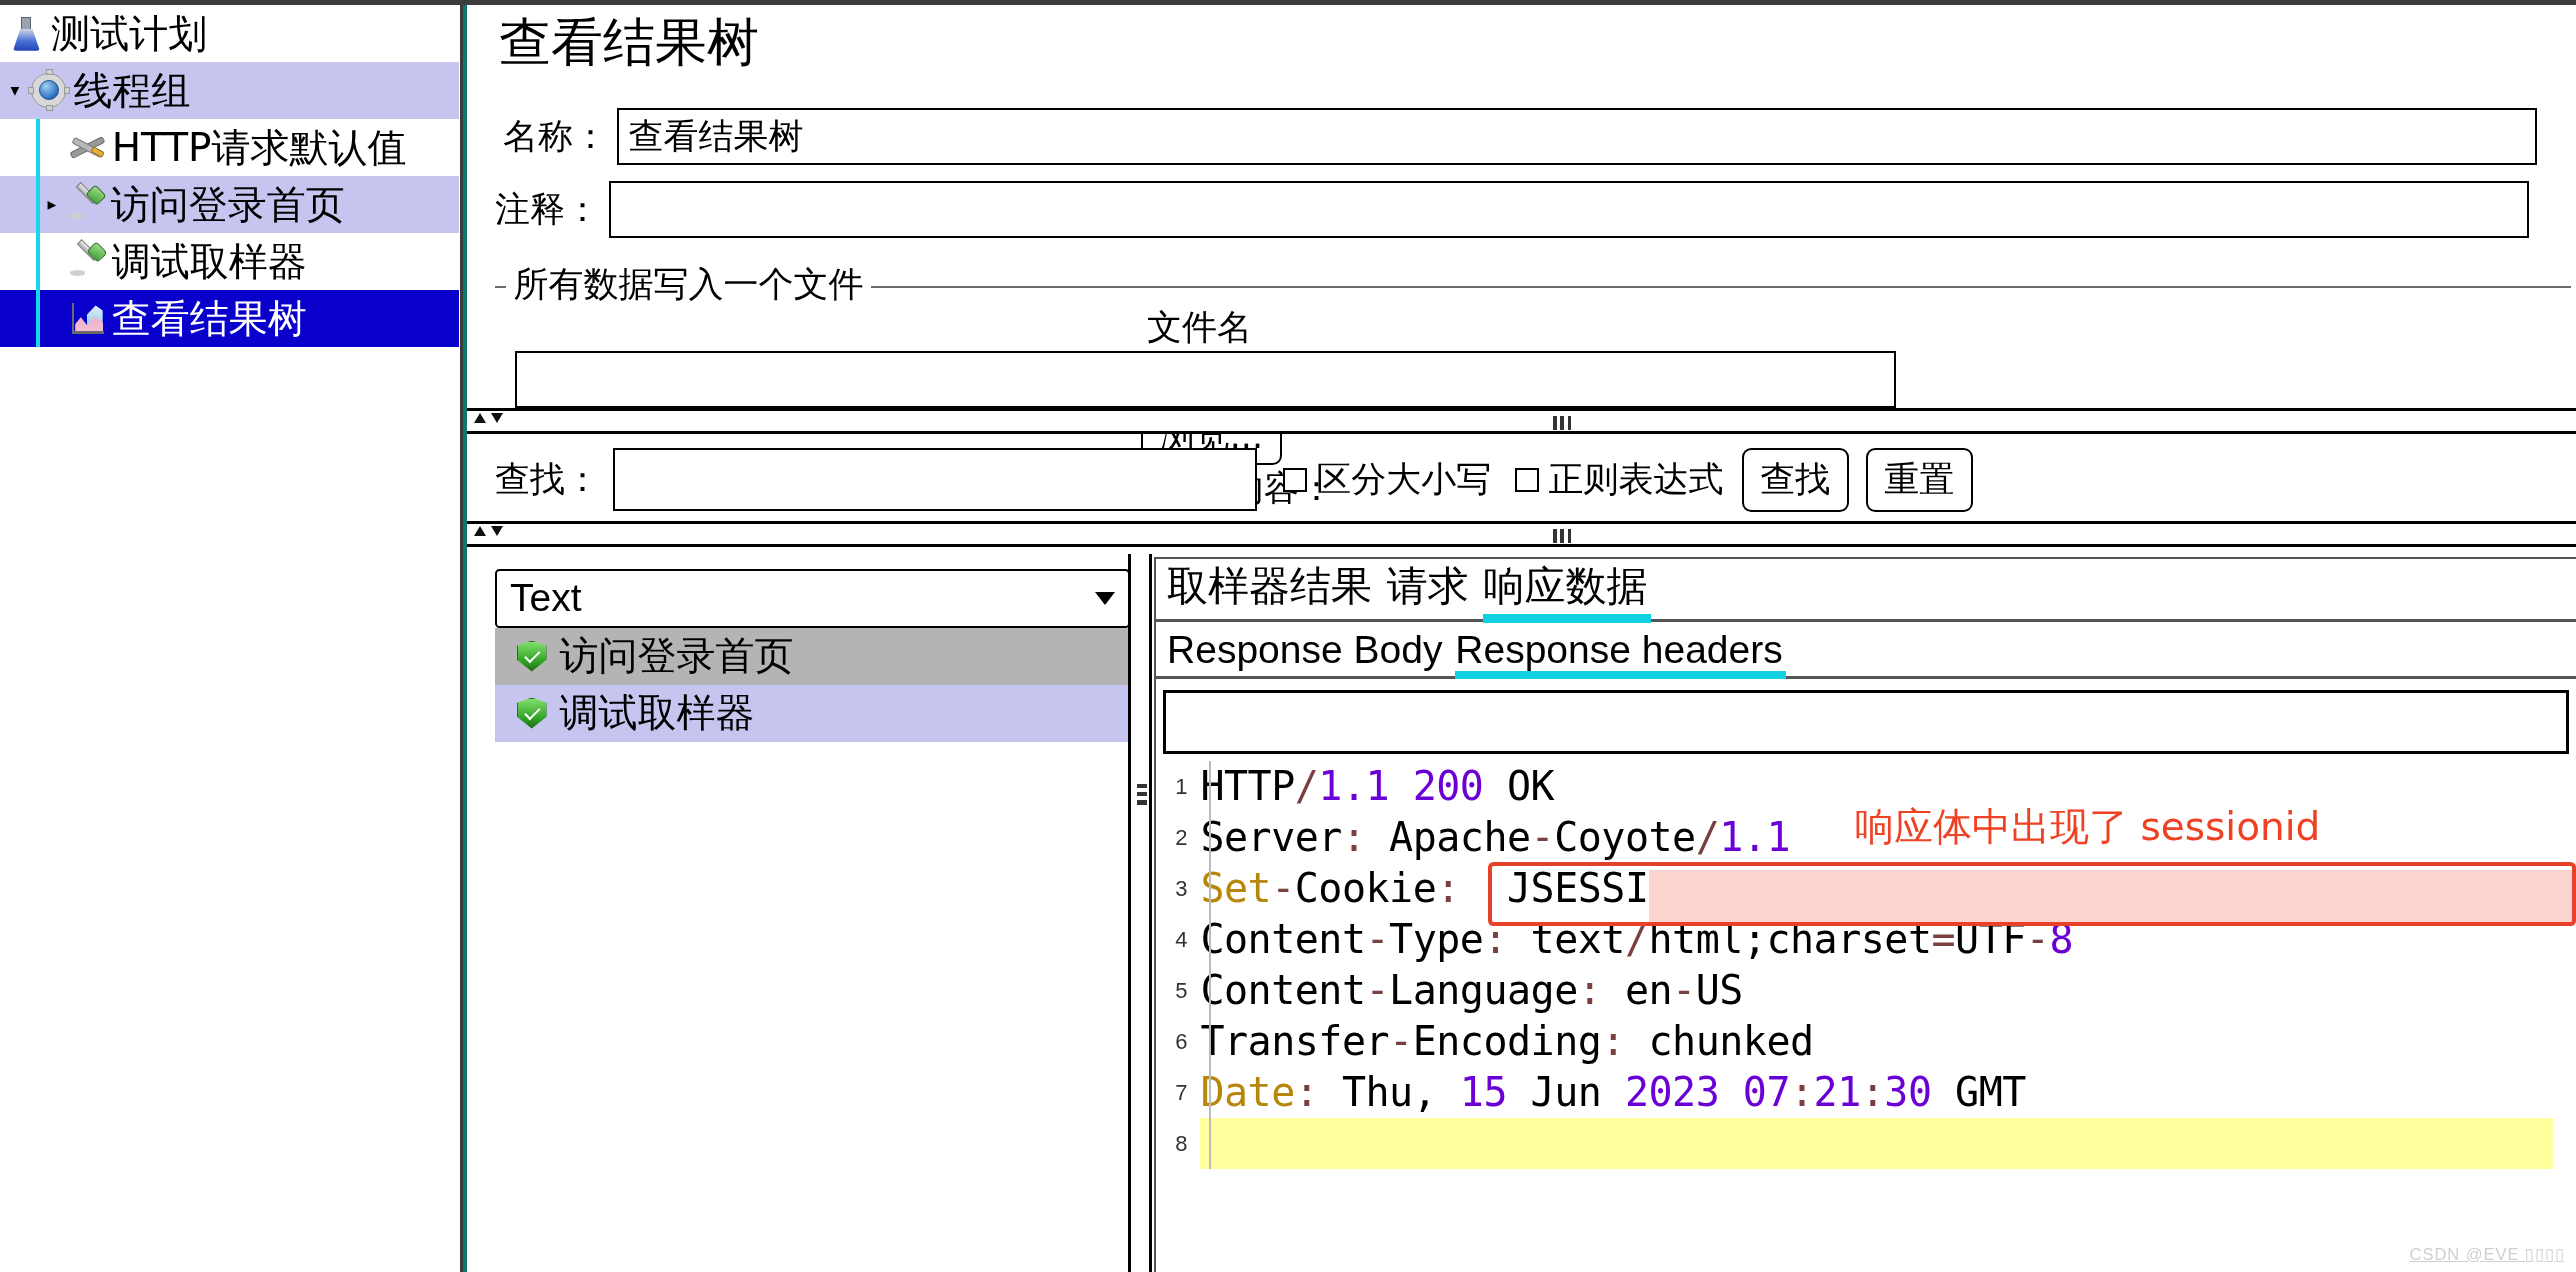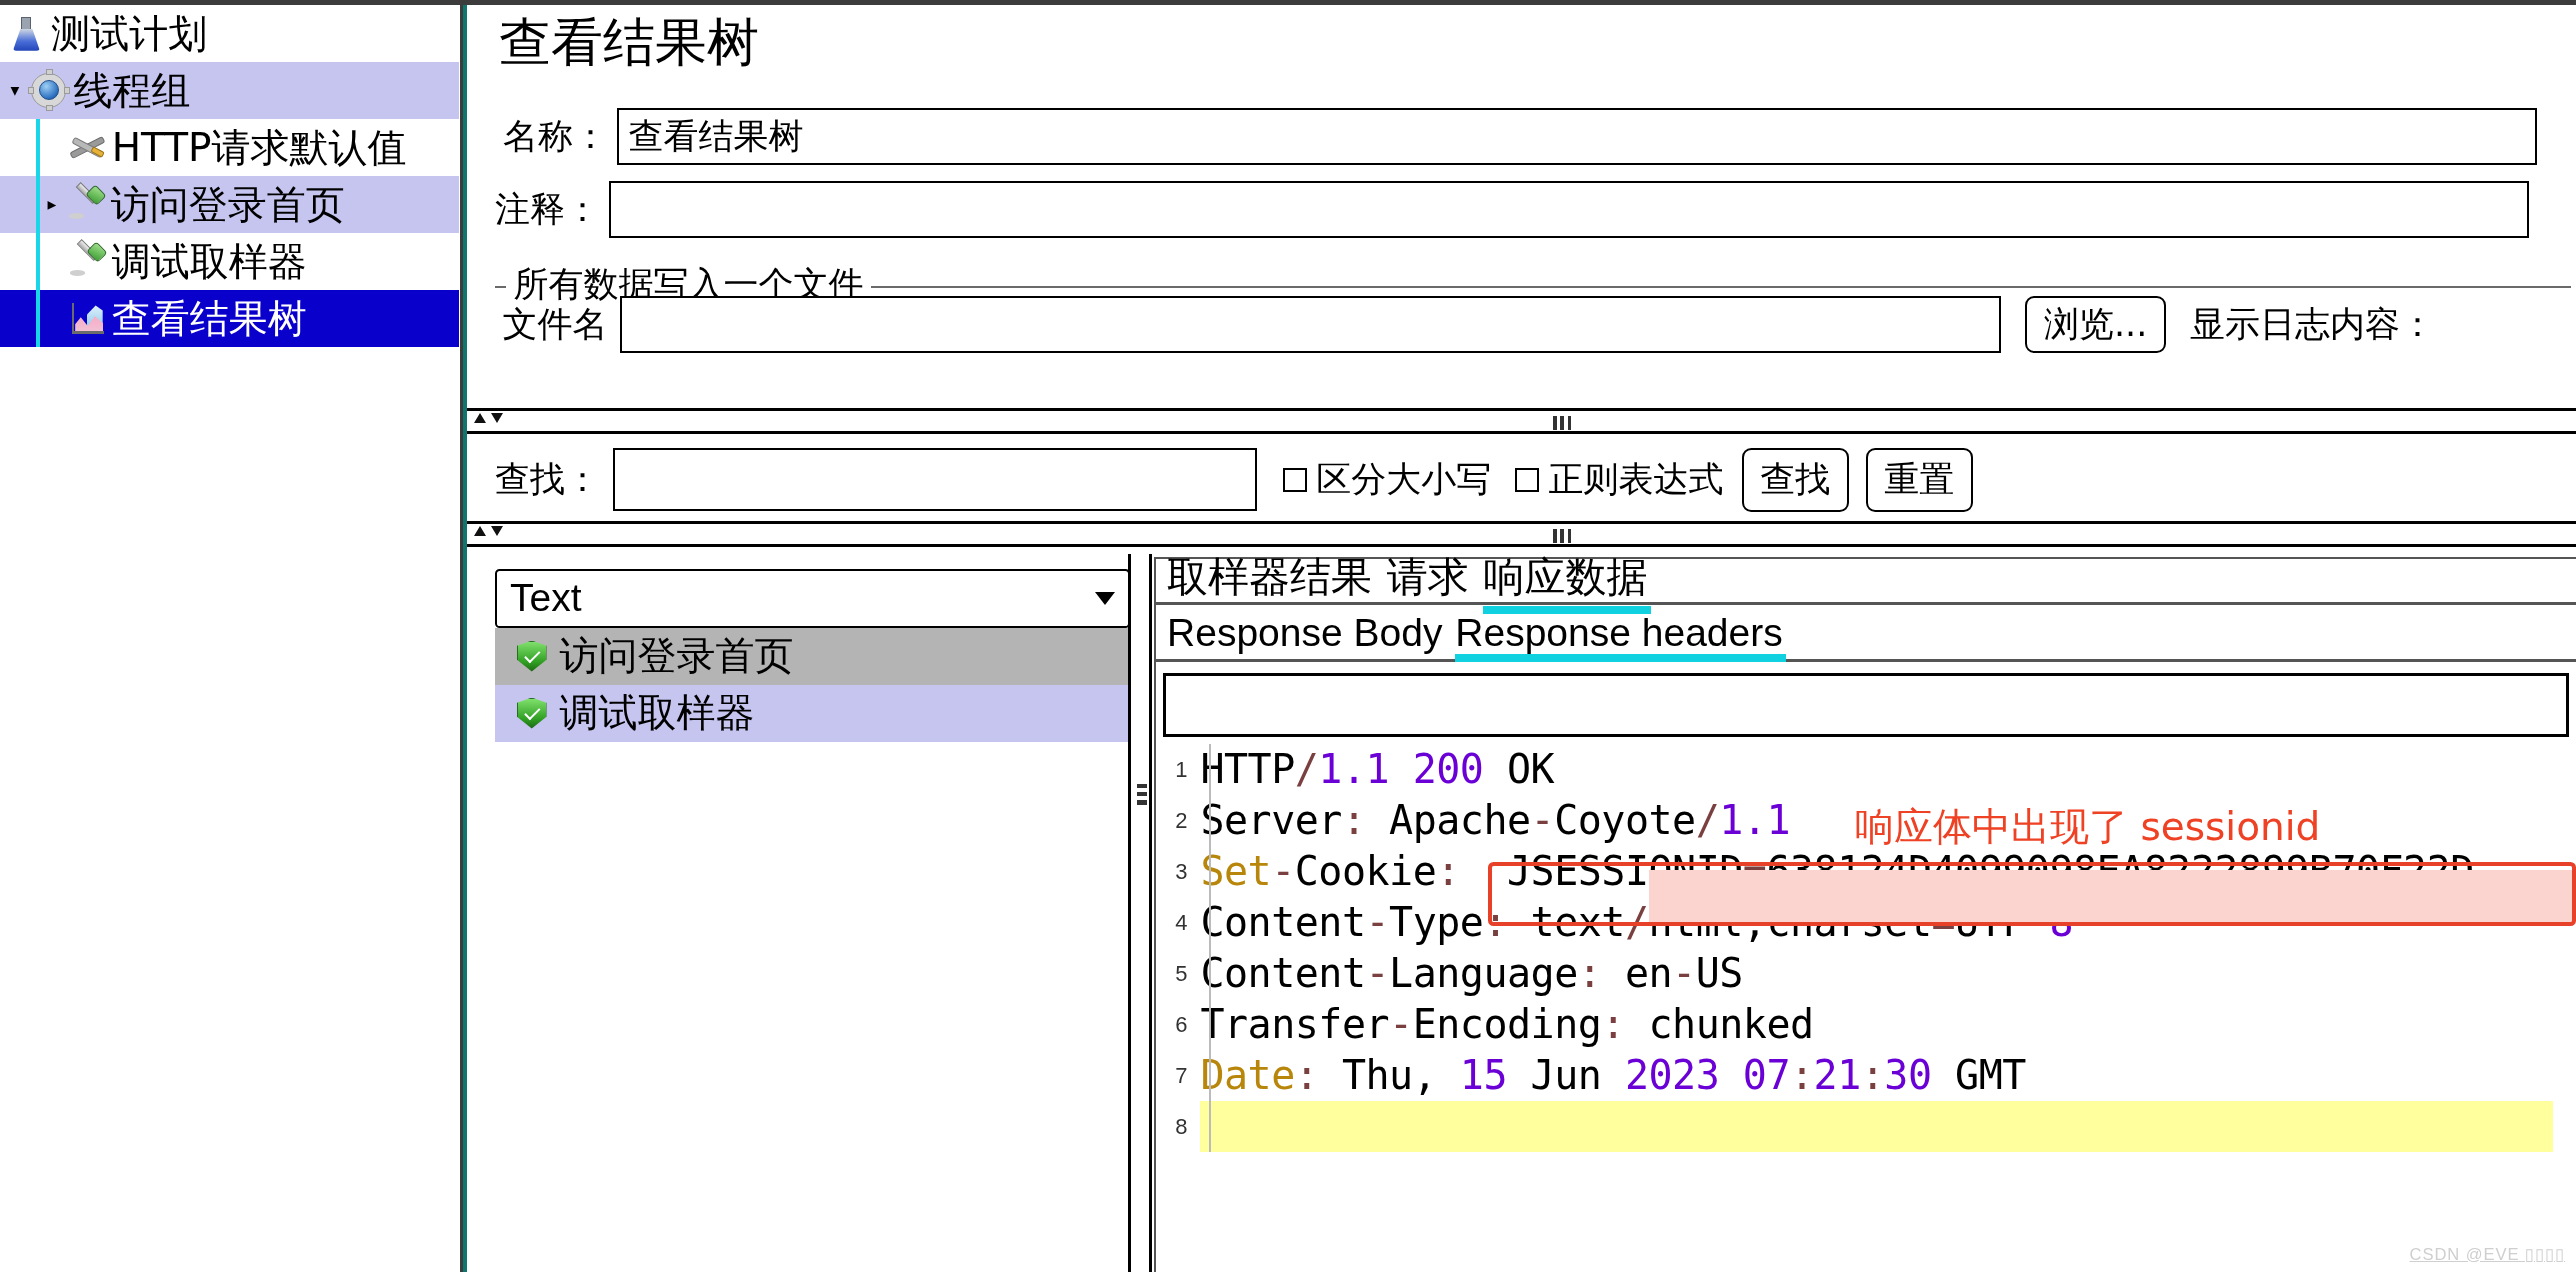--- a/index.html
+++ b/index.html
@@ -207,21 +207,21 @@
     content:""; position:absolute; left:7.4px; top:9.2px; width:13px; height:6.4px;
     border-left:2.8px solid #fff; border-bottom:2.8px solid #fff; transform:rotate(-45deg);
   }
 
   
   .resp-panel {
     position:absolute; left:687px; top:552px; width:1422px; height:720px;
     border-left:2.8px solid #555; border-top:2.8px solid #555;
   }
   .tabbar {
-    display:flex; align-items:center; gap:0; height:46px; padding-left:7.4px;
+    display:flex; align-items:flex-start; gap:0; height:63px; padding-left:7.4px;
     border-bottom:3.7px solid #555;
   }
   .tab {
     font-size:41px; color:#000; padding:0 11px 5.5px 3.7px; white-space:nowrap;
     font-family:"DejaVu Sans","Liberation Sans",sans-serif; position:relative;
     cursor:pointer;
   }
   .tab.active::after {
     content:""; position:absolute; left:3.7px; right:7.4px; bottom:-3.7px; height:8.3px; background:#0fd1e0;
   }
@@ -356,21 +356,21 @@
       <span class="txt-field" style="width:1920px; margin-left:9.2px;">查看结果树</span>
     </div>
 
     <div class="form-row" style="left:28px; top:176px; width:2076px;">
       <span class="form-label">注释：</span>
       <span class="txt-field" style="width:1920px; margin-left:9.2px;"></span>
     </div>
 
     <div class="groupbox">
       <span class="groupbox-title">所有数据写入一个文件</span>
-      <div class="form-row" style="left:7.4px; top:8px;">
+      <div class="form-row" style="left:7.4px; top:16px;flex-direction:column;">
         <span class="form-label">文件名</span>
         <span class="txt-field" style="width:1381px; margin-left:13px;"></span>
         <span class="btn" style="margin-left:24px;">浏览...</span>
         <span class="plain-text" style="margin-left:24px;">显示日志内容：</span>
       </div>
     </div>
 
     <div class="splitter-h" style="top:403px;">
       <span class="sp-arrows">
         <span class="sp-arrow-up"></span>

